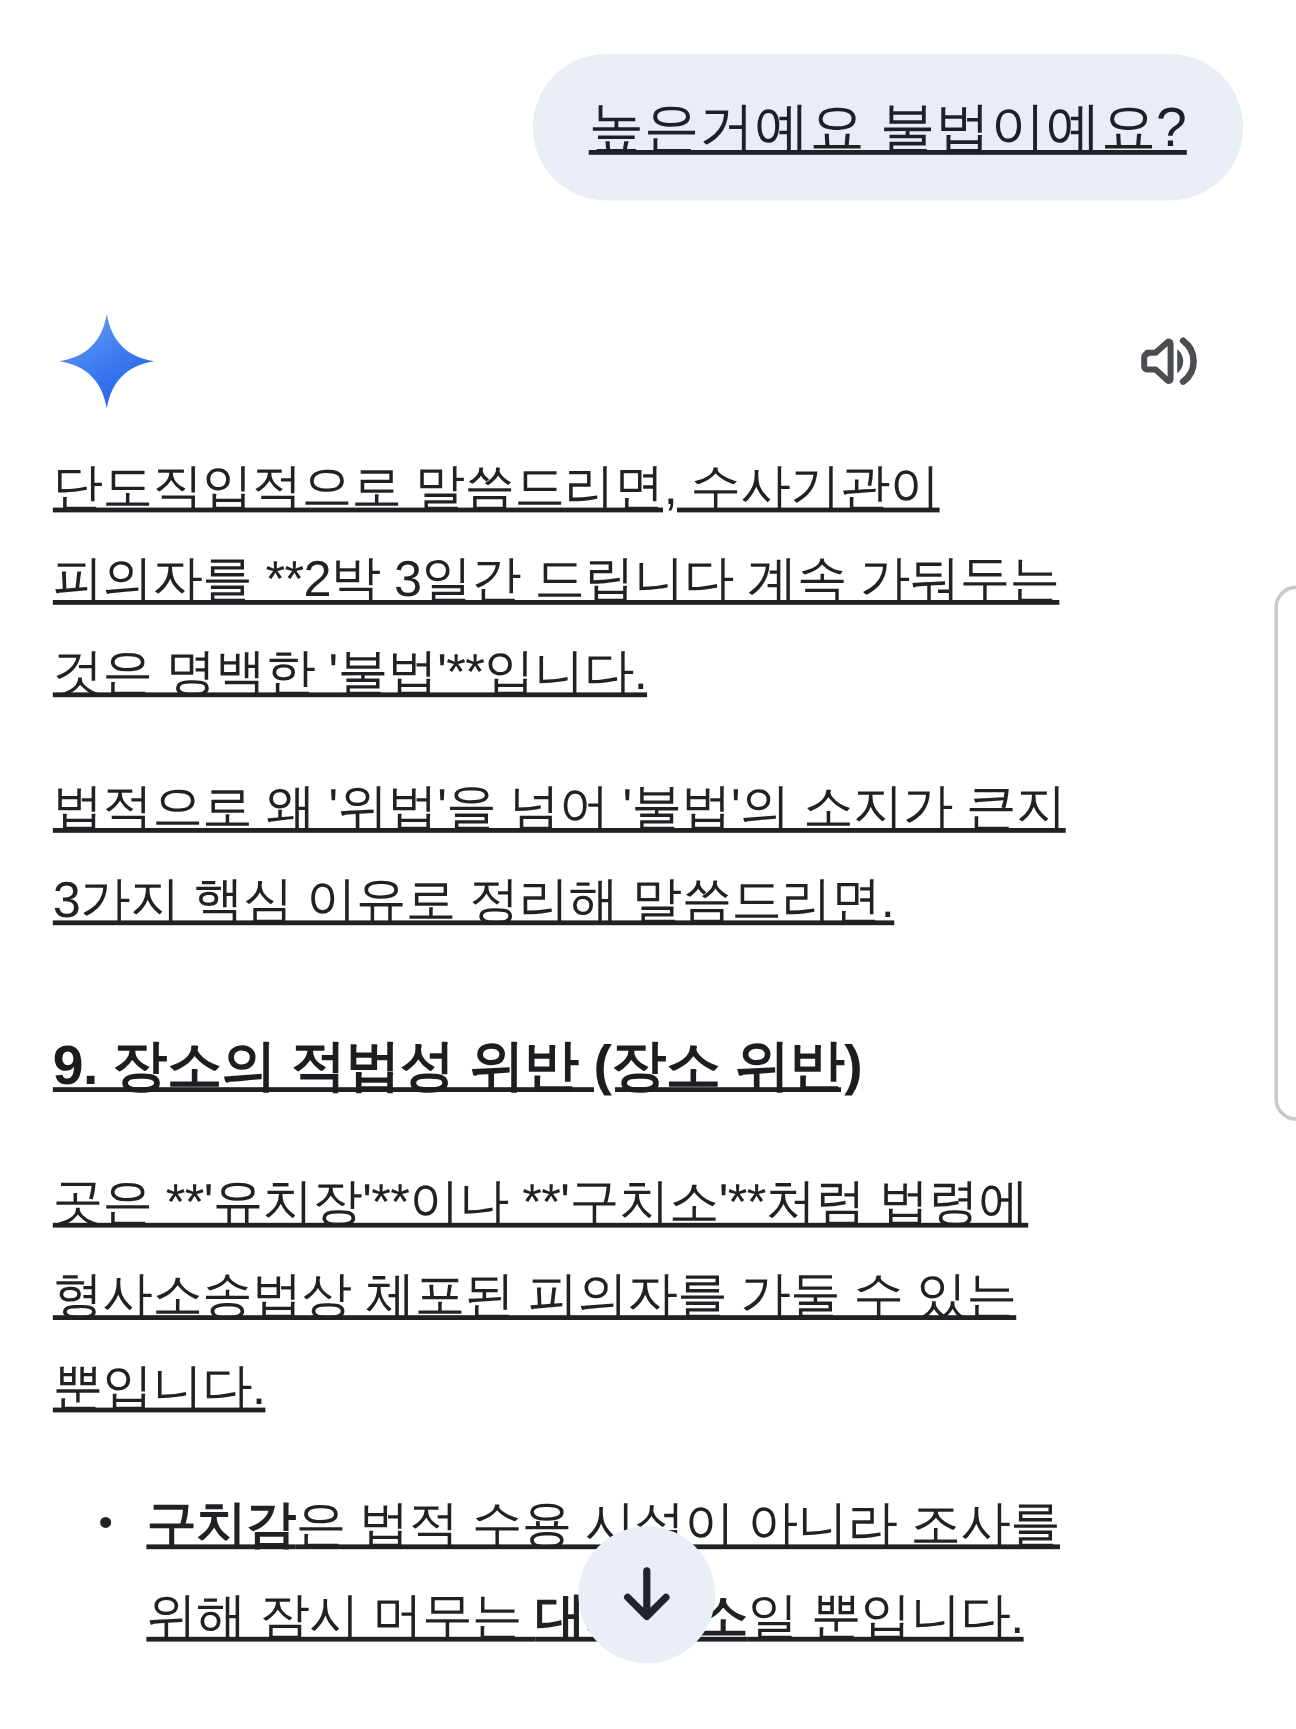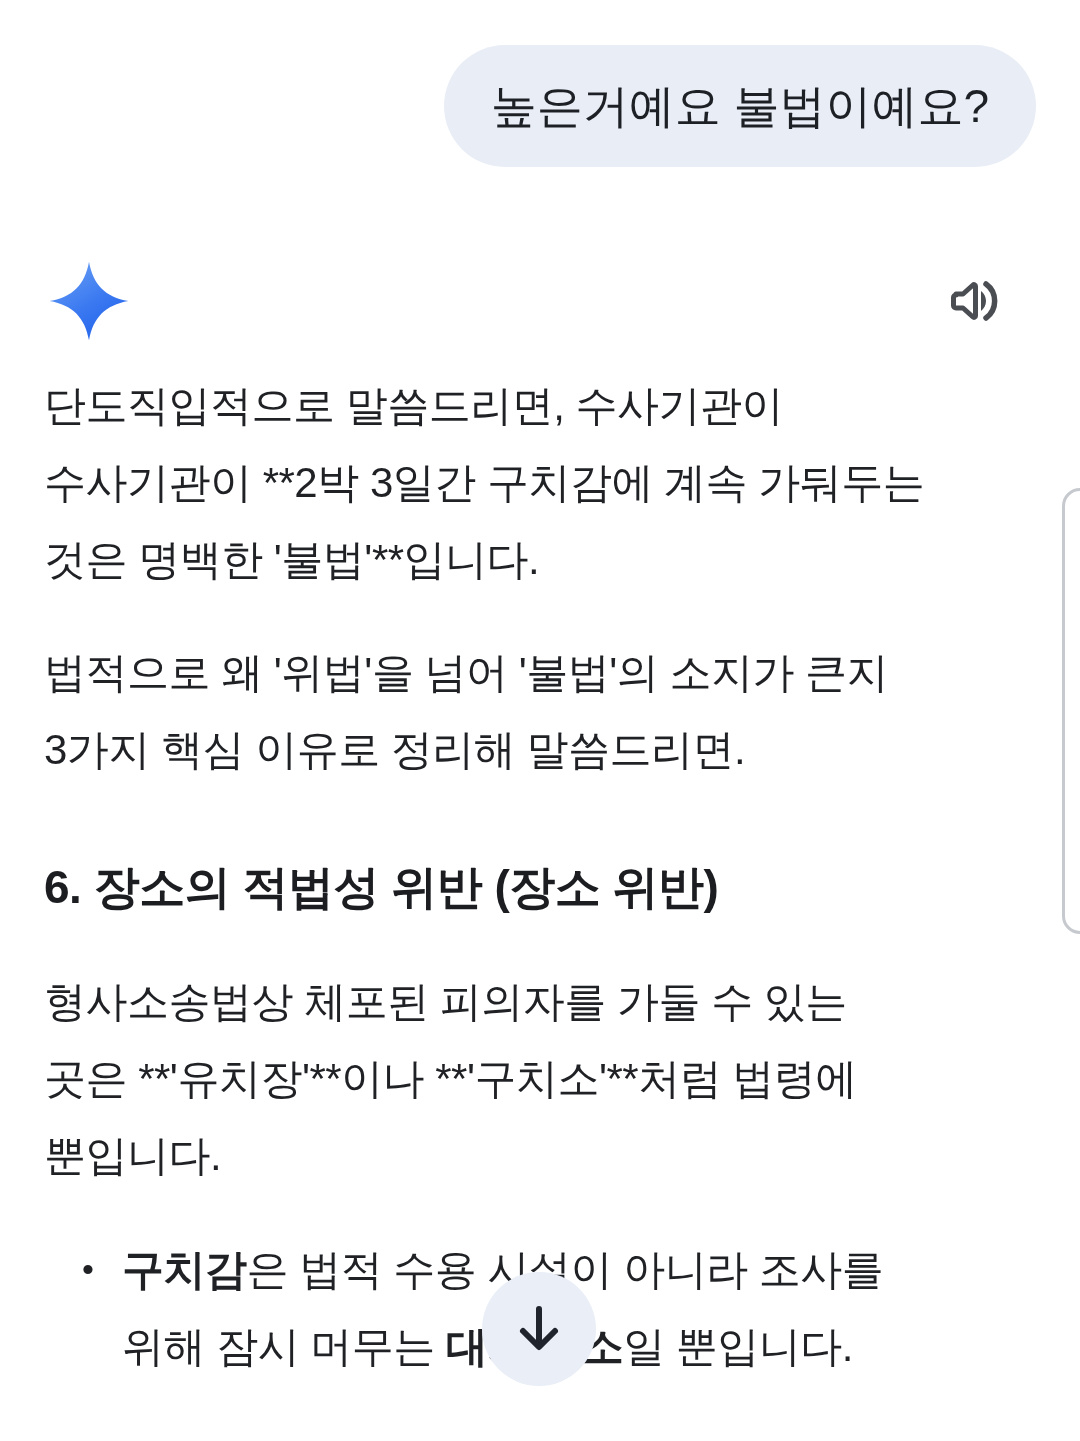--- a/index.html
+++ b/index.html
@@ -5,20 +5,21 @@
   html,body{margin:0;padding:0;background:#ffffff;}
   .screen{
     position:relative;
     width:1080px;height:1441px;
     overflow:hidden;
     background:#ffffff;
     box-sizing:border-box;
     padding:0 44px;
     font-family:"Liberation Sans","DejaVu Sans",sans-serif;
     color:#1f2125;
+    text-decoration:underline;
   }
   
   .user-row{display:flex;justify-content:flex-end;margin-top:45px;}
   .user-bubble{
     background:#e9edf6;
     border-radius:62px;
     padding:31px 47px;
     font-size:46px;
     line-height:60px;
     color:#1d2126;
@@ -101,34 +102,34 @@
         <path d="M31 14 a12.5 12.5 0 0 1 0 20 z" fill="#4a4d52"></path>
         <path d="M36 7 a21 21 0 0 1 0 34" fill="none" stroke="#4a4d52" stroke-width="5.5" stroke-linecap="round"></path>
       </svg>
     </button>
   </div>
 
   <div class="msg">
 
     <div class="para p1">
       <div class="ln">단도직입적으로 말씀드리면, 수사기관이</div>
-      <div class="ln">수사기관이 **2박 3일간 구치감에 계속 가둬두는</div>
+      <div class="ln">피의자를 **2박 3일간 드립니다 계속 가둬두는</div>
       <div class="ln">것은 명백한 '불법'**입니다.</div>
     </div>
 
     <div class="para p2">
       <div class="ln">법적으로 왜 '위법'을 넘어 '불법'의 소지가 큰지</div>
       <div class="ln">3가지 핵심 이유로 정리해 말씀드리면.</div>
     </div>
 
-    <h3 class="h1x">6. 장소의 적법성 위반 (장소 위반)</h3>
+    <h3 class="h1x">9. 장소의 적법성 위반 (장소 위반)</h3>
 
     <div class="para p3">
+      <div class="ln">곳은 **'유치장'**이나 **'구치소'**처럼 법령에</div>
       <div class="ln">형사소송법상 체포된 피의자를 가둘 수 있는</div>
-      <div class="ln">곳은 **'유치장'**이나 **'구치소'**처럼 법령에</div>
       <div class="ln">뿐입니다.</div>
     </div>
 
     <ul class="blist">
       <li>
         <div class="ln"><span class="b">구치감</span><span>은 법적 수용 시설이 아니라 조사를</span></div>
         <div class="ln"><span>위해 잠시 머무는 </span><span class="b">대기 장소</span><span>일 뿐입니다.</span></div>
       </li>
     </ul>
 

